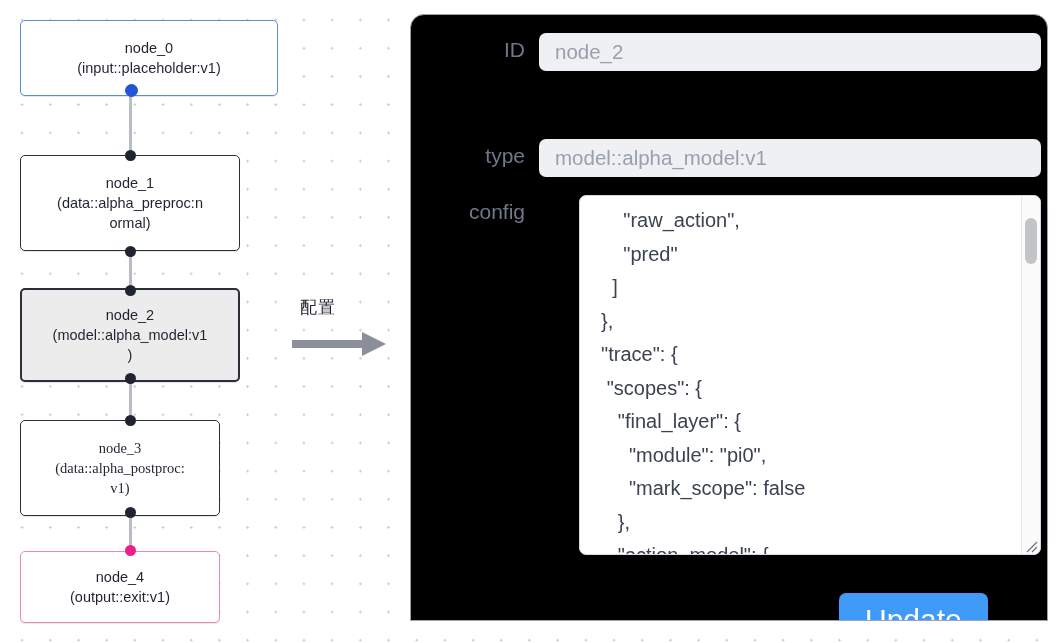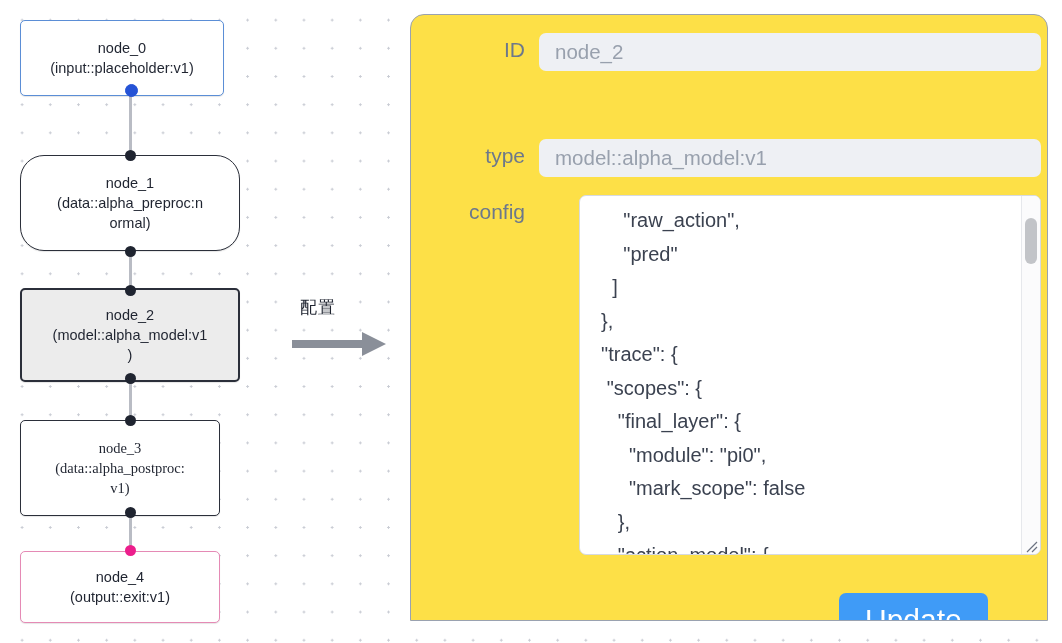--- a/index.html
+++ b/index.html
@@ -58,21 +58,21 @@
   #arrow-label{
     position:absolute;left:8px;top:0;
     font-size:17px;color:#1f2430;letter-spacing:1px;
     font-family:"DejaVu Sans","Liberation Sans",sans-serif;
   }
   #arrow-shape{position:absolute;left:0;top:34px;}
 
   
   #panel{
     position:absolute;left:410px;top:14px;width:638px;height:607px;
-    background:#fde047;
+    background:#000000;
     border:1px solid #9aa2b0;
     border-top-left-radius:14px;border-top-right-radius:14px;
     box-sizing:border-box;
     overflow:hidden;
   }
   .field-row{display:flex;align-items:flex-start;}
   .field-label{
     width:120px;flex:0 0 120px;
     text-align:right;
     color:#6d788b;
@@ -145,26 +145,26 @@
 </head>
 <body>
 
 <div id="canvas">
 
   <div class="edge" style="top:88px;height:76px;"></div>
   <div class="edge" style="top:244px;height:52px;"></div>
   <div class="edge" style="top:374px;height:54px;"></div>
   <div class="edge" style="top:508px;height:50px;"></div>
 
-  <div class="node input-node" style="left:20px;top:20px;width:204px;height:76px;">
+  <div class="node input-node" style="left:20px;top:20px;width:258px;height:76px;">
     <span class="nlabel">node_0
 (input::placeholder:v1)</span>
   </div>
 
-  <div class="node" style="left:20px;top:155px;width:220px;height:96px;border-radius:24px;">
+  <div class="node" style="left:20px;top:155px;width:220px;height:96px;">
     <span class="nlabel">node_1
 (data::alpha_preproc:n
 ormal)</span>
   </div>
 
   <div class="node selected-node" style="left:20px;top:288px;width:220px;height:94px;">
     <span class="nlabel">node_2
 (model::alpha_model:v1
 )</span>
   </div>

